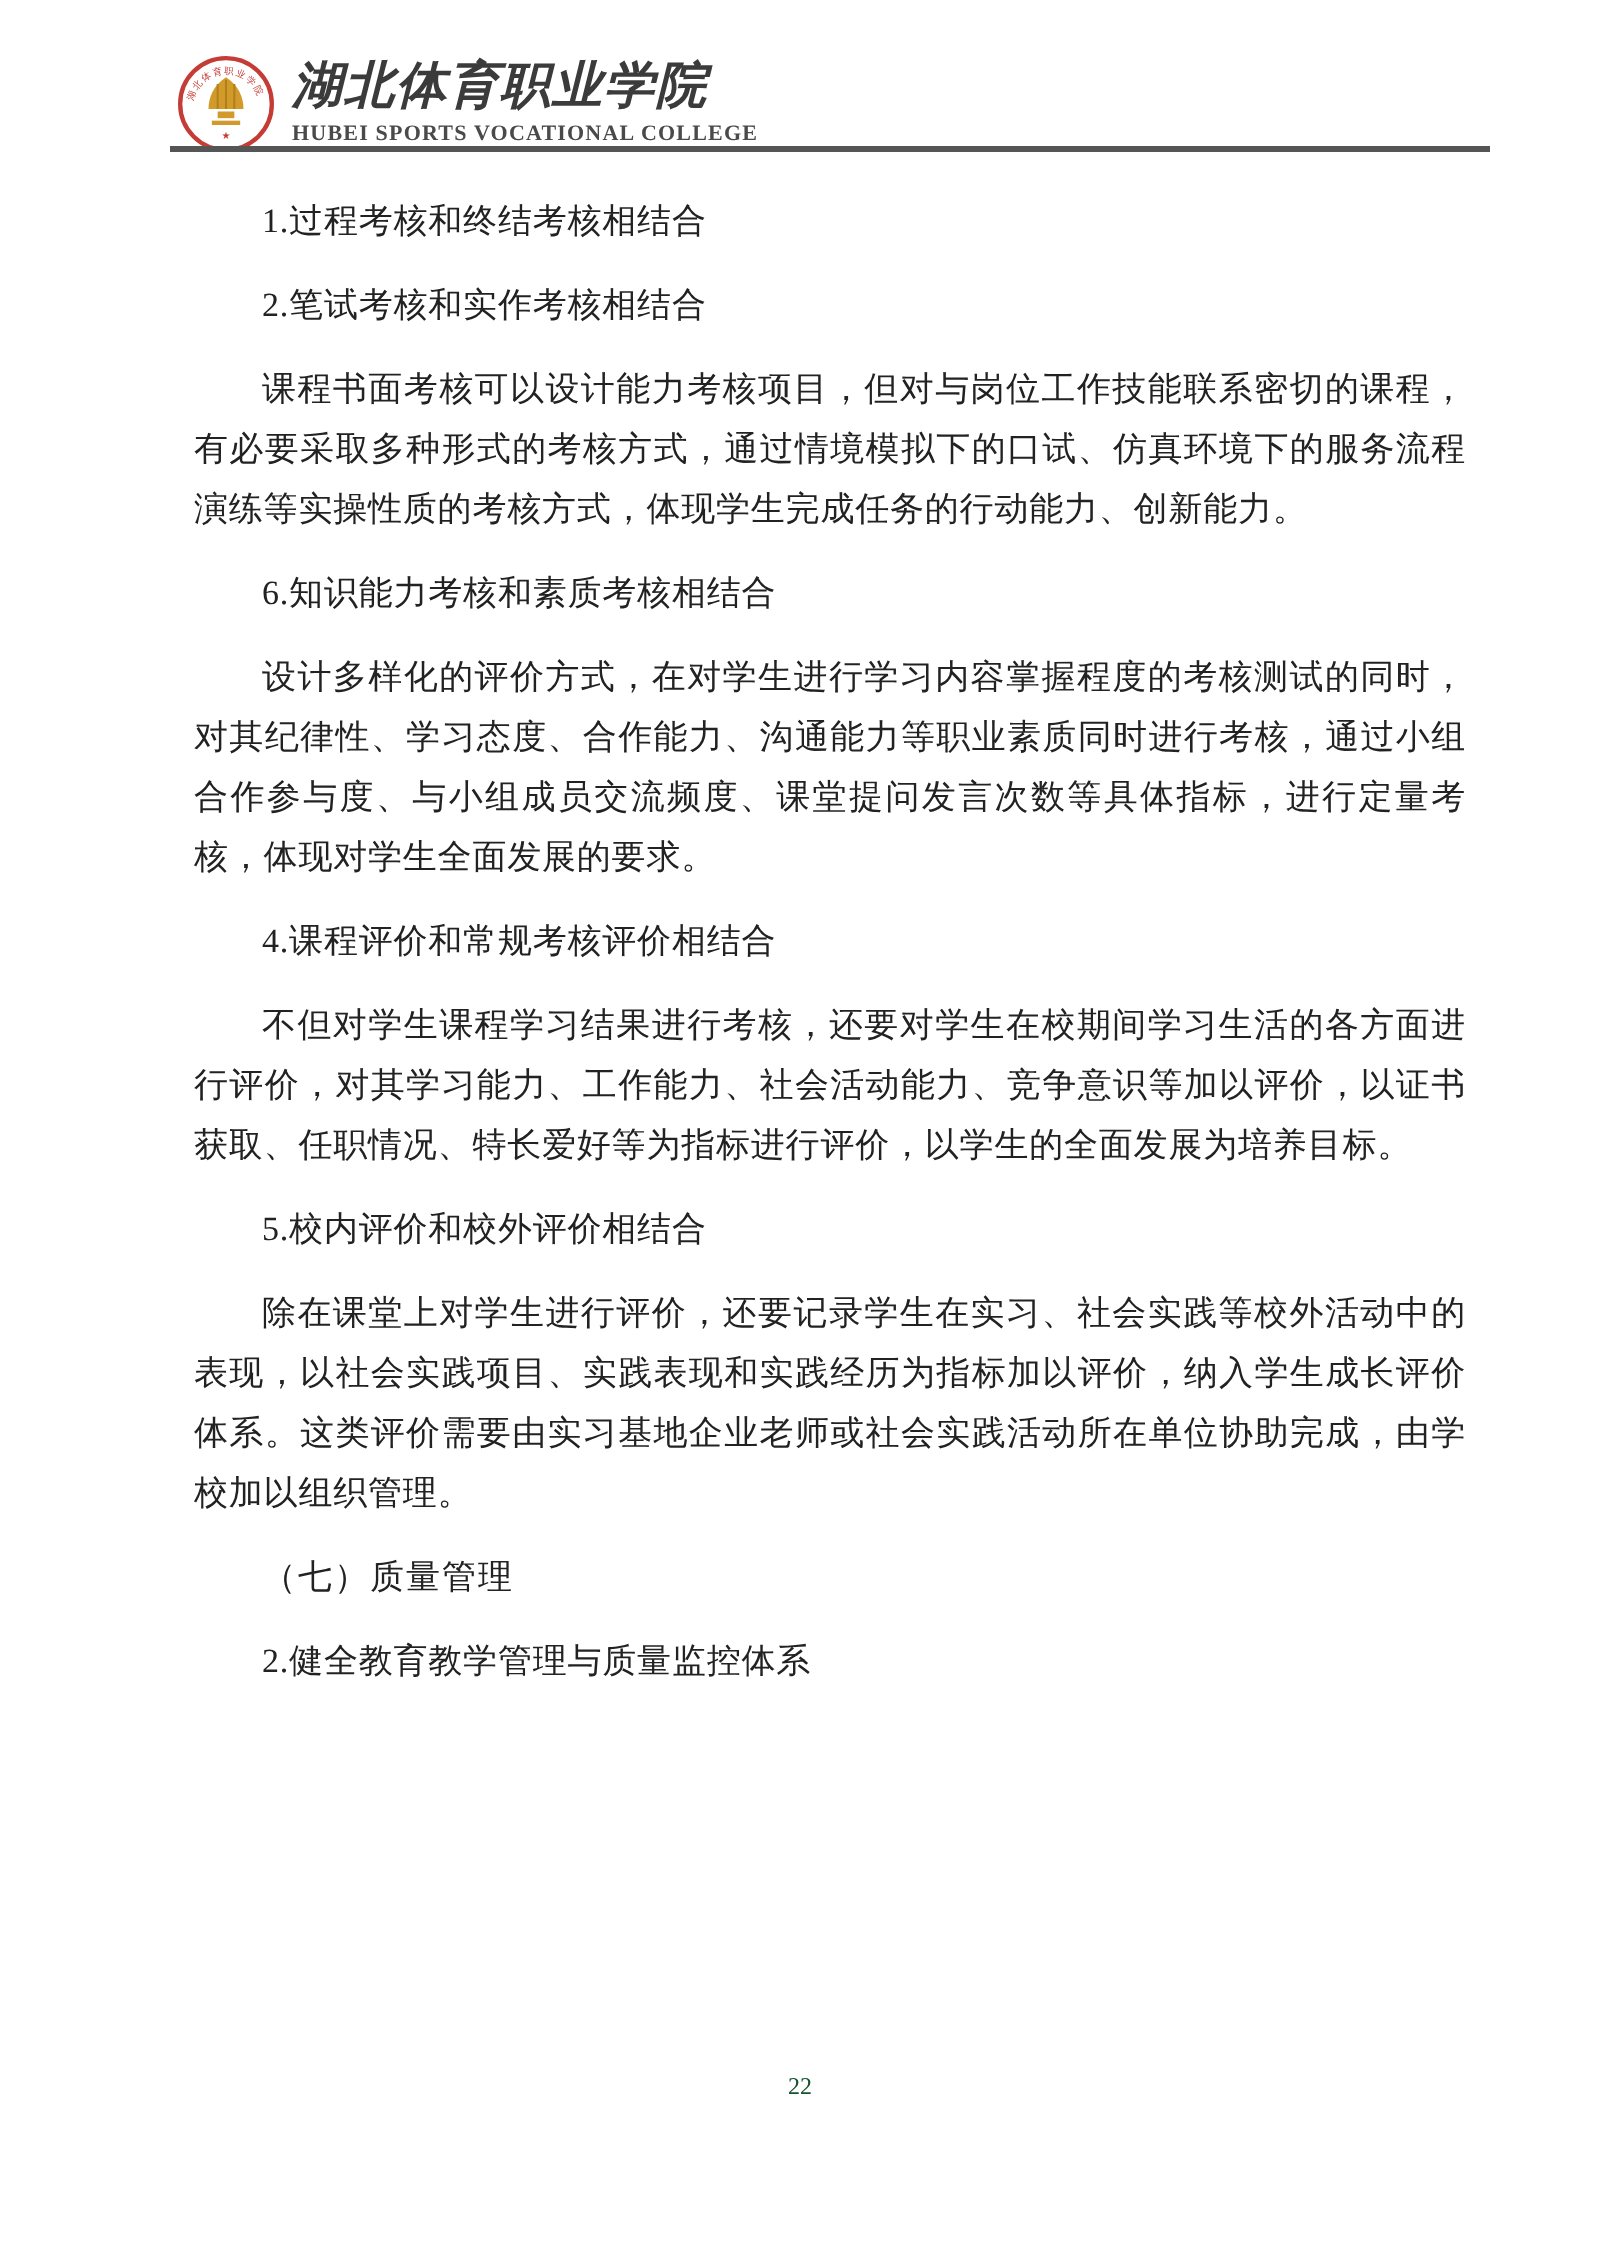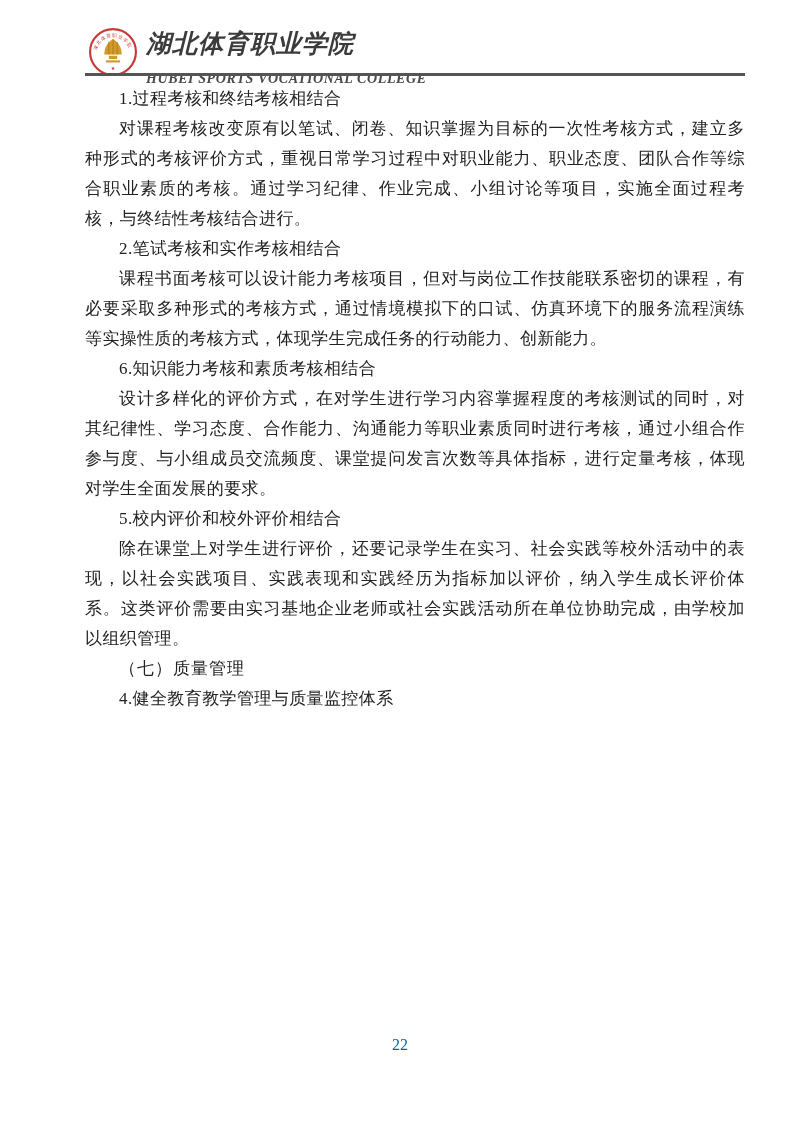--- a/index.html
+++ b/index.html
@@ -27,61 +27,60 @@
     font-family: "Liberation Serif", "DejaVu Serif", serif;
     font-style: italic;
     font-weight: bold;
     font-size: 25px;
     line-height: 26px;
     color: #3b3b3b;
     letter-spacing: 1px;
     white-space: nowrap;
   }
   .college-en {
-    font-size: 14px;
+    font-size: 11px;
     font-weight: bold;
     letter-spacing: 0.6px;
     color: #4a4a4a;
-    margin-top: 14px;
+    margin-top: 4px;
     white-space: nowrap;
-    font-style: italic;
   }
   .motto {
     position: absolute; right: 55px; top: 50px;
     font-size: 17px; color: #3a3a3a;
     white-space: nowrap; letter-spacing: 2px;
   }
   .motto .gap { display: inline-block; width: 26px; }
   .divider {
     position: absolute; left: 85px; top: 73px;
     width: 660px; height: 3px;
     background: #555555;
   }
 
   
   .doc-body {
     position: absolute; left: 85px; top: 84px; width: 660px;
   }
   .sec-heading, .sec-para {
-    margin: 0;
+    margin: 12px;
     font-size: 17px;
     font-weight: normal;
     line-height: 30px;
     letter-spacing: 0.4px;
     text-indent: 2em;
     color: #222222;
   }
   .sec-para { text-align: justify; }
   .bold-heading { font-weight: normal; letter-spacing: 1px; }
 
   
   .footer {
     position: absolute; left: 0; top: 1036px; width: 100%;
     text-align: center;
-    font-size: 16px; color: #0369a1;
+    font-size: 12px; color: #14532d;
   }
 </style>
 </head>
 <body>
 
 <div class="page">
 
   <div class="header">
     <div class="logo-wrap">
       <svg class="seal" viewBox="0 0 60 60">
@@ -103,45 +102,48 @@
         <div class="college-en">HUBEI SPORTS VOCATIONAL COLLEGE</div>
       </div>
     </div>
     <div class="divider"></div>
   </div>
 
   <div class="doc-body">
 
     <div class="section">
       <h3 class="sec-heading">1.过程考核和终结考核相结合</h3>
-      <p class="sec-para">对课程考核改变原有以笔试、闭卷、知识掌握为目标的一次性考核方式，建立多种形式的考核评价方式，重视日常学习过程中对职业能力、职业态度、团队合作等综合职业素质的考核。通过学习纪律、作业完成、小组讨论等项目，实施全面过程考核，与终结性考核结合进行。</p>
     </div>
 
     <div class="section">
       <h3 class="sec-heading">2.笔试考核和实作考核相结合</h3>
       <p class="sec-para">课程书面考核可以设计能力考核项目，但对与岗位工作技能联系密切的课程，有必要采取多种形式的考核方式，通过情境模拟下的口试、仿真环境下的服务流程演练等实操性质的考核方式，体现学生完成任务的行动能力、创新能力。</p>
     </div>
 
     <div class="section">
       <h3 class="sec-heading">6.知识能力考核和素质考核相结合</h3>
       <p class="sec-para">设计多样化的评价方式，在对学生进行学习内容掌握程度的考核测试的同时，对其纪律性、学习态度、合作能力、沟通能力等职业素质同时进行考核，通过小组合作参与度、与小组成员交流频度、课堂提问发言次数等具体指标，进行定量考核，体现对学生全面发展的要求。</p>
     </div>
 
+    <div class="section">
+      <h3 class="sec-heading">4.课程评价和常规考核评价相结合</h3>
+      <p class="sec-para">不但对学生课程学习结果进行考核，还要对学生在校期间学习生活的各方面进行评价，对其学习能力、工作能力、社会活动能力、竞争意识等加以评价，以证书获取、任职情况、特长爱好等为指标进行评价，以学生的全面发展为培养目标。</p>
+    </div>
 
     <div class="section">
       <h3 class="sec-heading">5.校内评价和校外评价相结合</h3>
       <p class="sec-para">除在课堂上对学生进行评价，还要记录学生在实习、社会实践等校外活动中的表现，以社会实践项目、实践表现和实践经历为指标加以评价，纳入学生成长评价体系。这类评价需要由实习基地企业老师或社会实践活动所在单位协助完成，由学校加以组织管理。</p>
     </div>
 
     <div class="section">
       <h3 class="sec-heading bold-heading">（七）质量管理</h3>
     </div>
 
     <div class="section">
-      <h3 class="sec-heading">4.健全教育教学管理与质量监控体系</h3>
+      <h3 class="sec-heading">2.健全教育教学管理与质量监控体系</h3>
     </div>
 
   </div>
 
   <div class="footer">
     <span>22</span>
   </div>
 
 </div>
 

